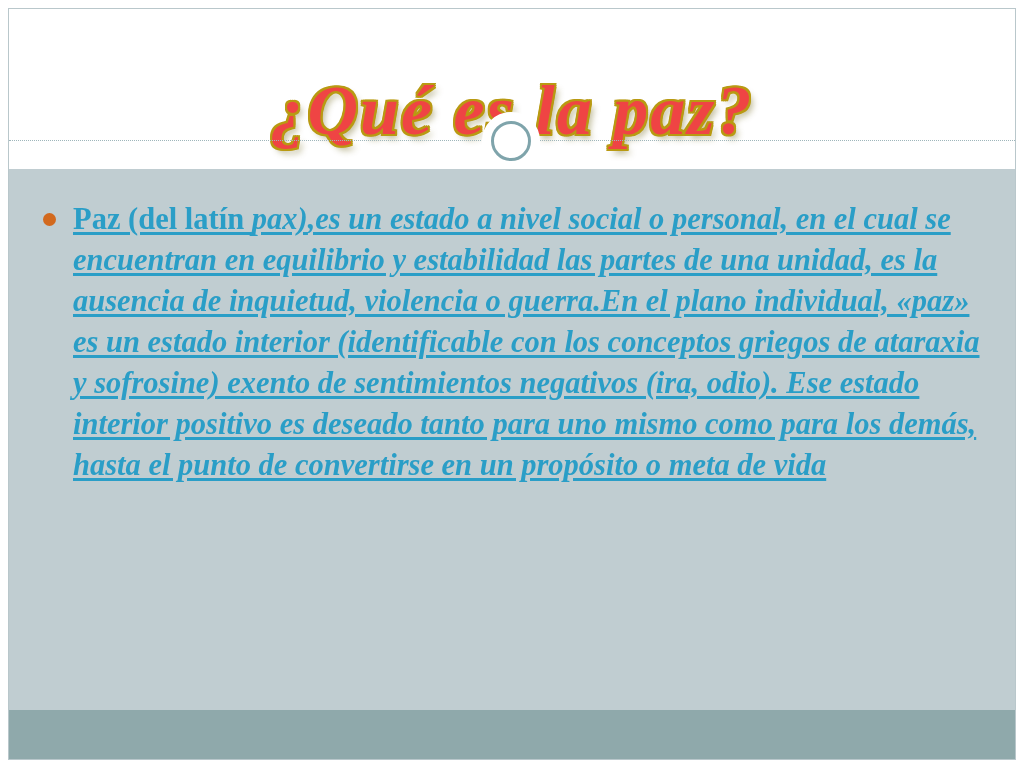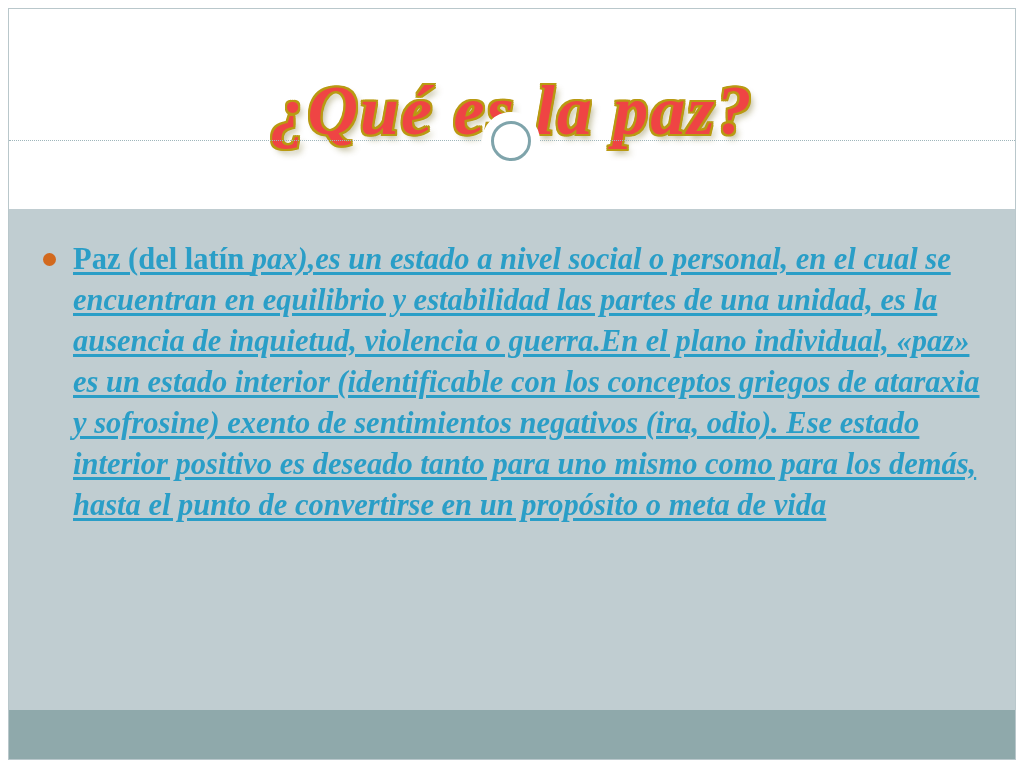--- a/index.html
+++ b/index.html
@@ -105,21 +105,20 @@
   }
 
   
   .body-band {
     position: absolute;
     left: 9px;
     top: 169px;
     width: 1006px;
     height: 541px;
     background: #c0cdd1;
-    margin-top: 40px;
   }
 
   
   .footer-band {
     position: absolute;
     left: 9px;
     top: 710px;
     width: 1006px;
     height: 49px;
     background: #8fa9ab;

